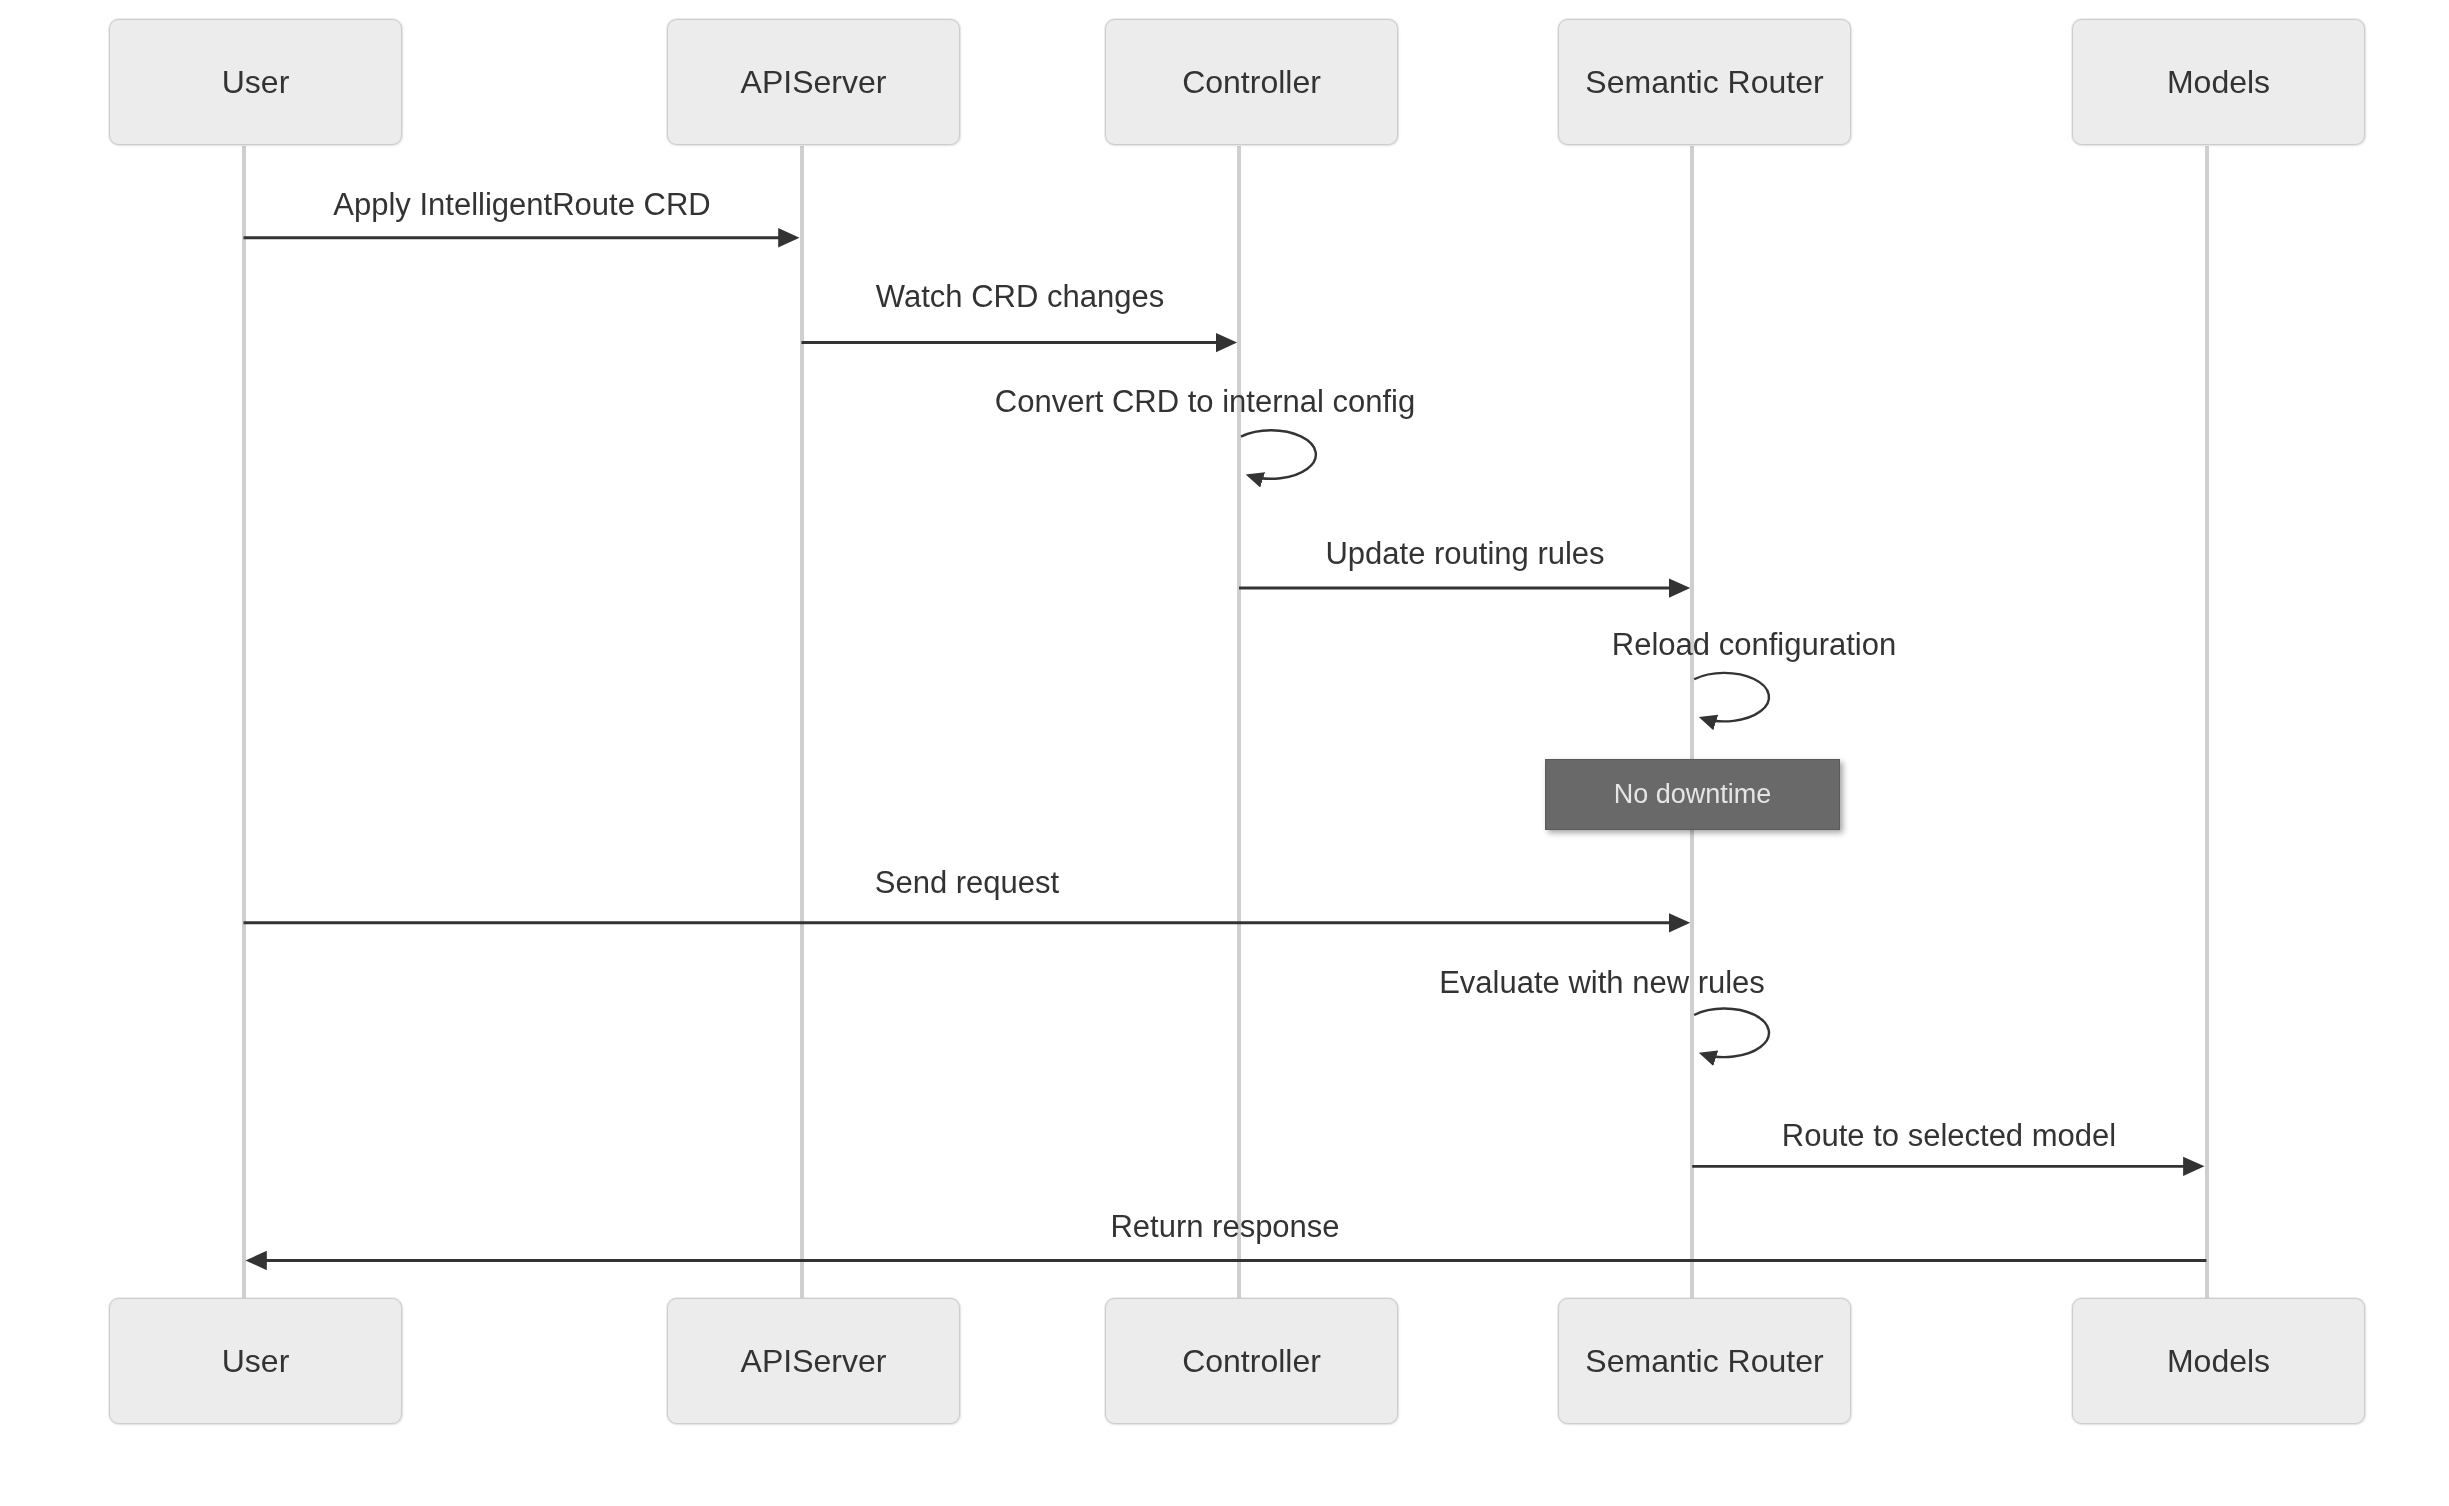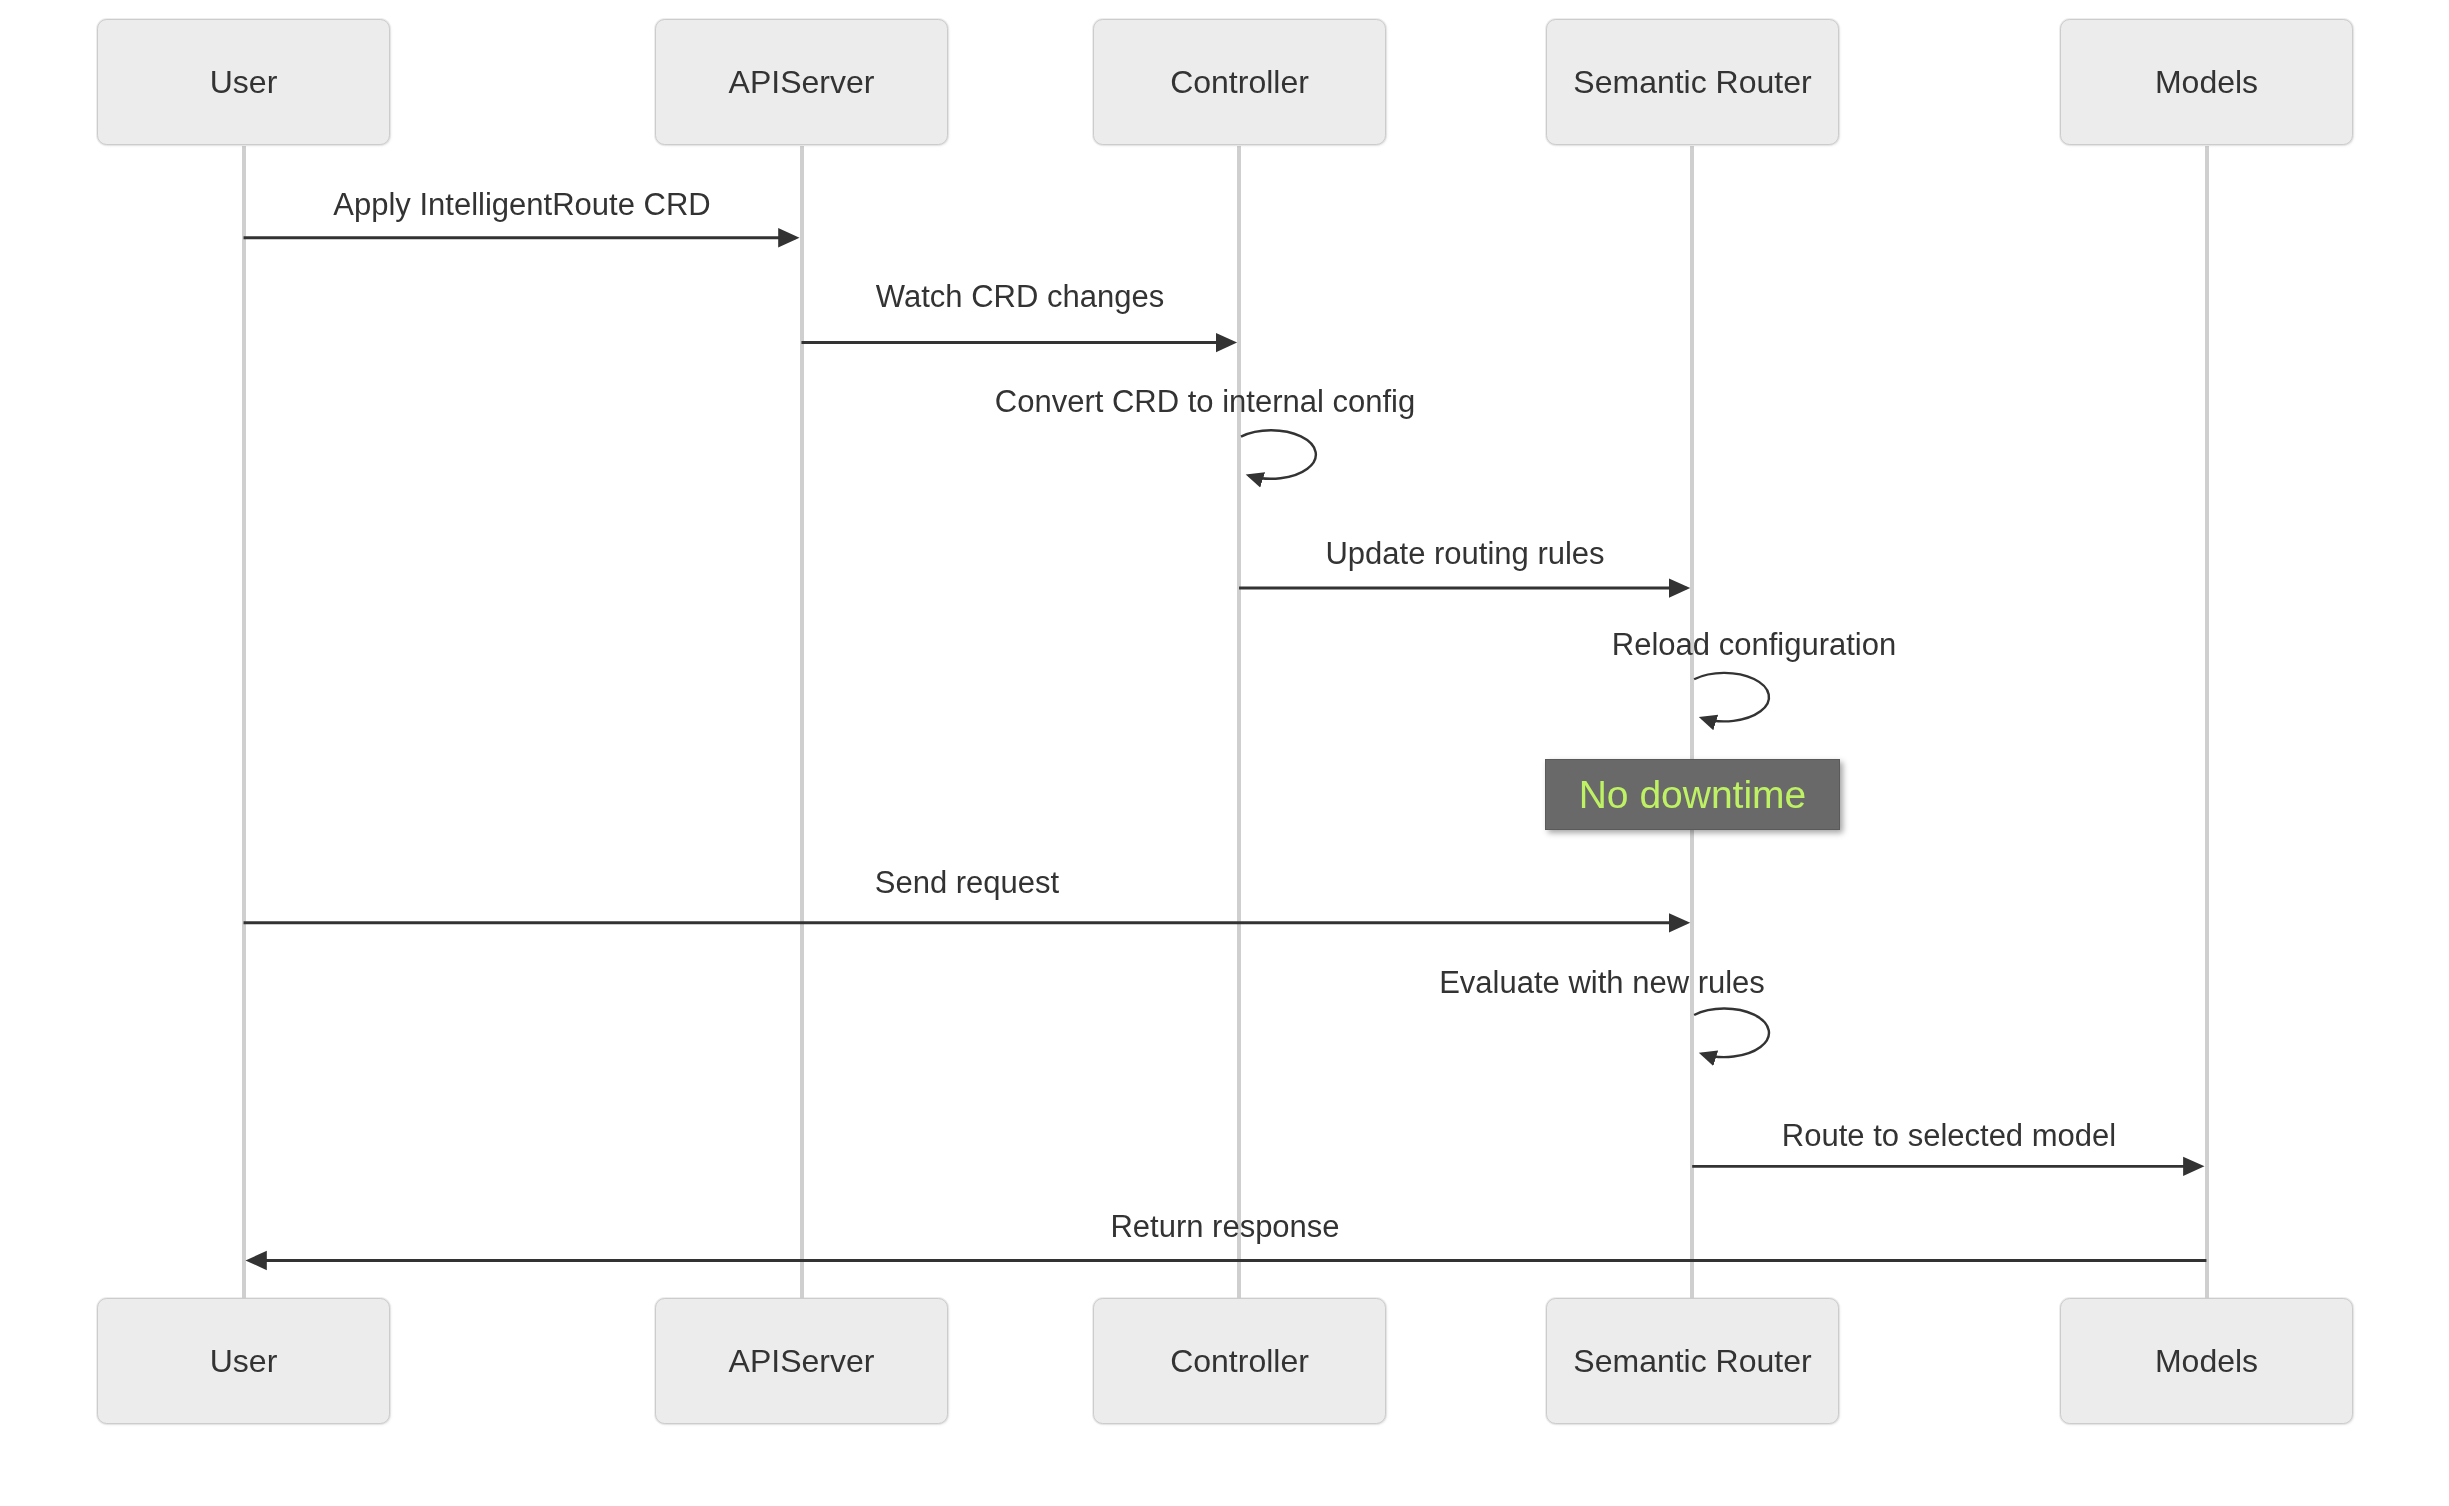--- a/index.html
+++ b/index.html
@@ -35,20 +35,21 @@
     width: 293px;
     height: 126px;
     box-sizing: border-box;
     background: #ececec;
     border: 1.9px solid #cccccc;
     border-radius: 9.7px;
     box-shadow: 0 0 0 1px rgba(205,205,205,0.35), 1px 1px 2.9px rgba(0,0,0,0.08);
     display: flex;
     align-items: center;
     justify-content: center;
+    margin-left: 12px;
   }
   .actor span {
     font-size: 32px;
     color: #333333;
   }
   .msg {
     position: absolute;
     transform: translateX(-50%);
     white-space: nowrap;
     font-size: 31px;
@@ -63,22 +64,22 @@
     height: 71px;
     box-sizing: border-box;
     background: #696969;
     border: 1px solid #5a5a5a;
     box-shadow: 2.9px 2.9px 5.8px rgba(0,0,0,0.35);
     display: flex;
     align-items: center;
     justify-content: center;
   }
   .note span {
-    font-size: 39px;
-    color: #bef264;
+    font-size: 27px;
+    color: #e5e5e5;
   }
   .arrow-line {
     stroke: #333333;
     stroke-width: 3;
     fill: none;
   }
   .loop-line {
     stroke: #333333;
     stroke-width: 2.5;
     fill: none;

